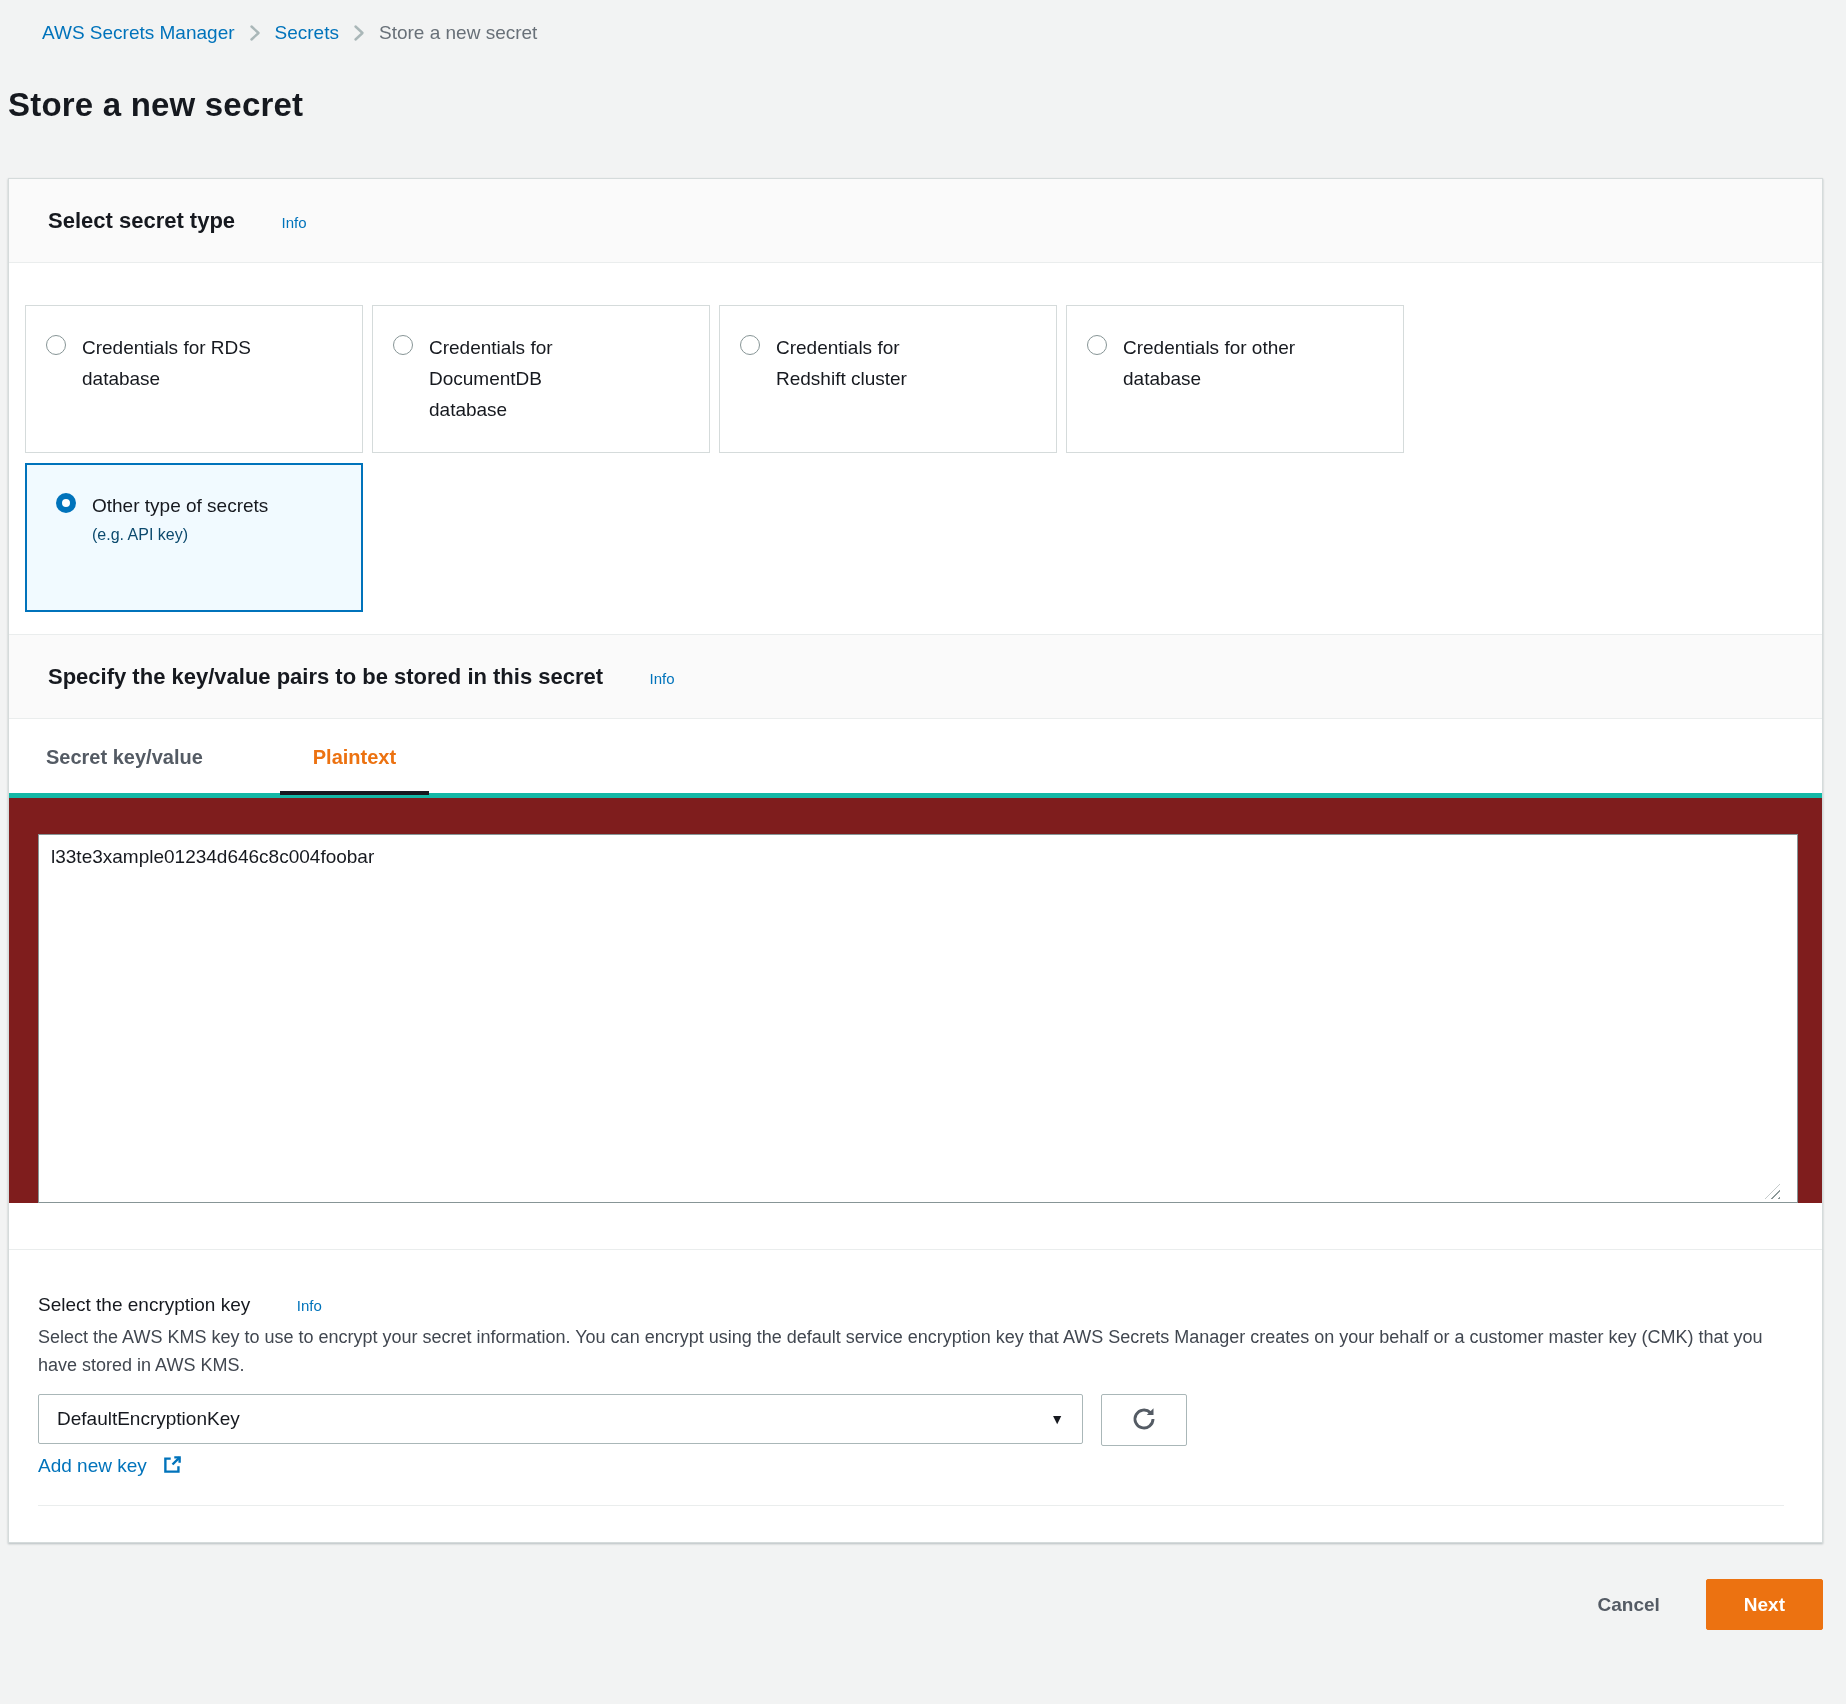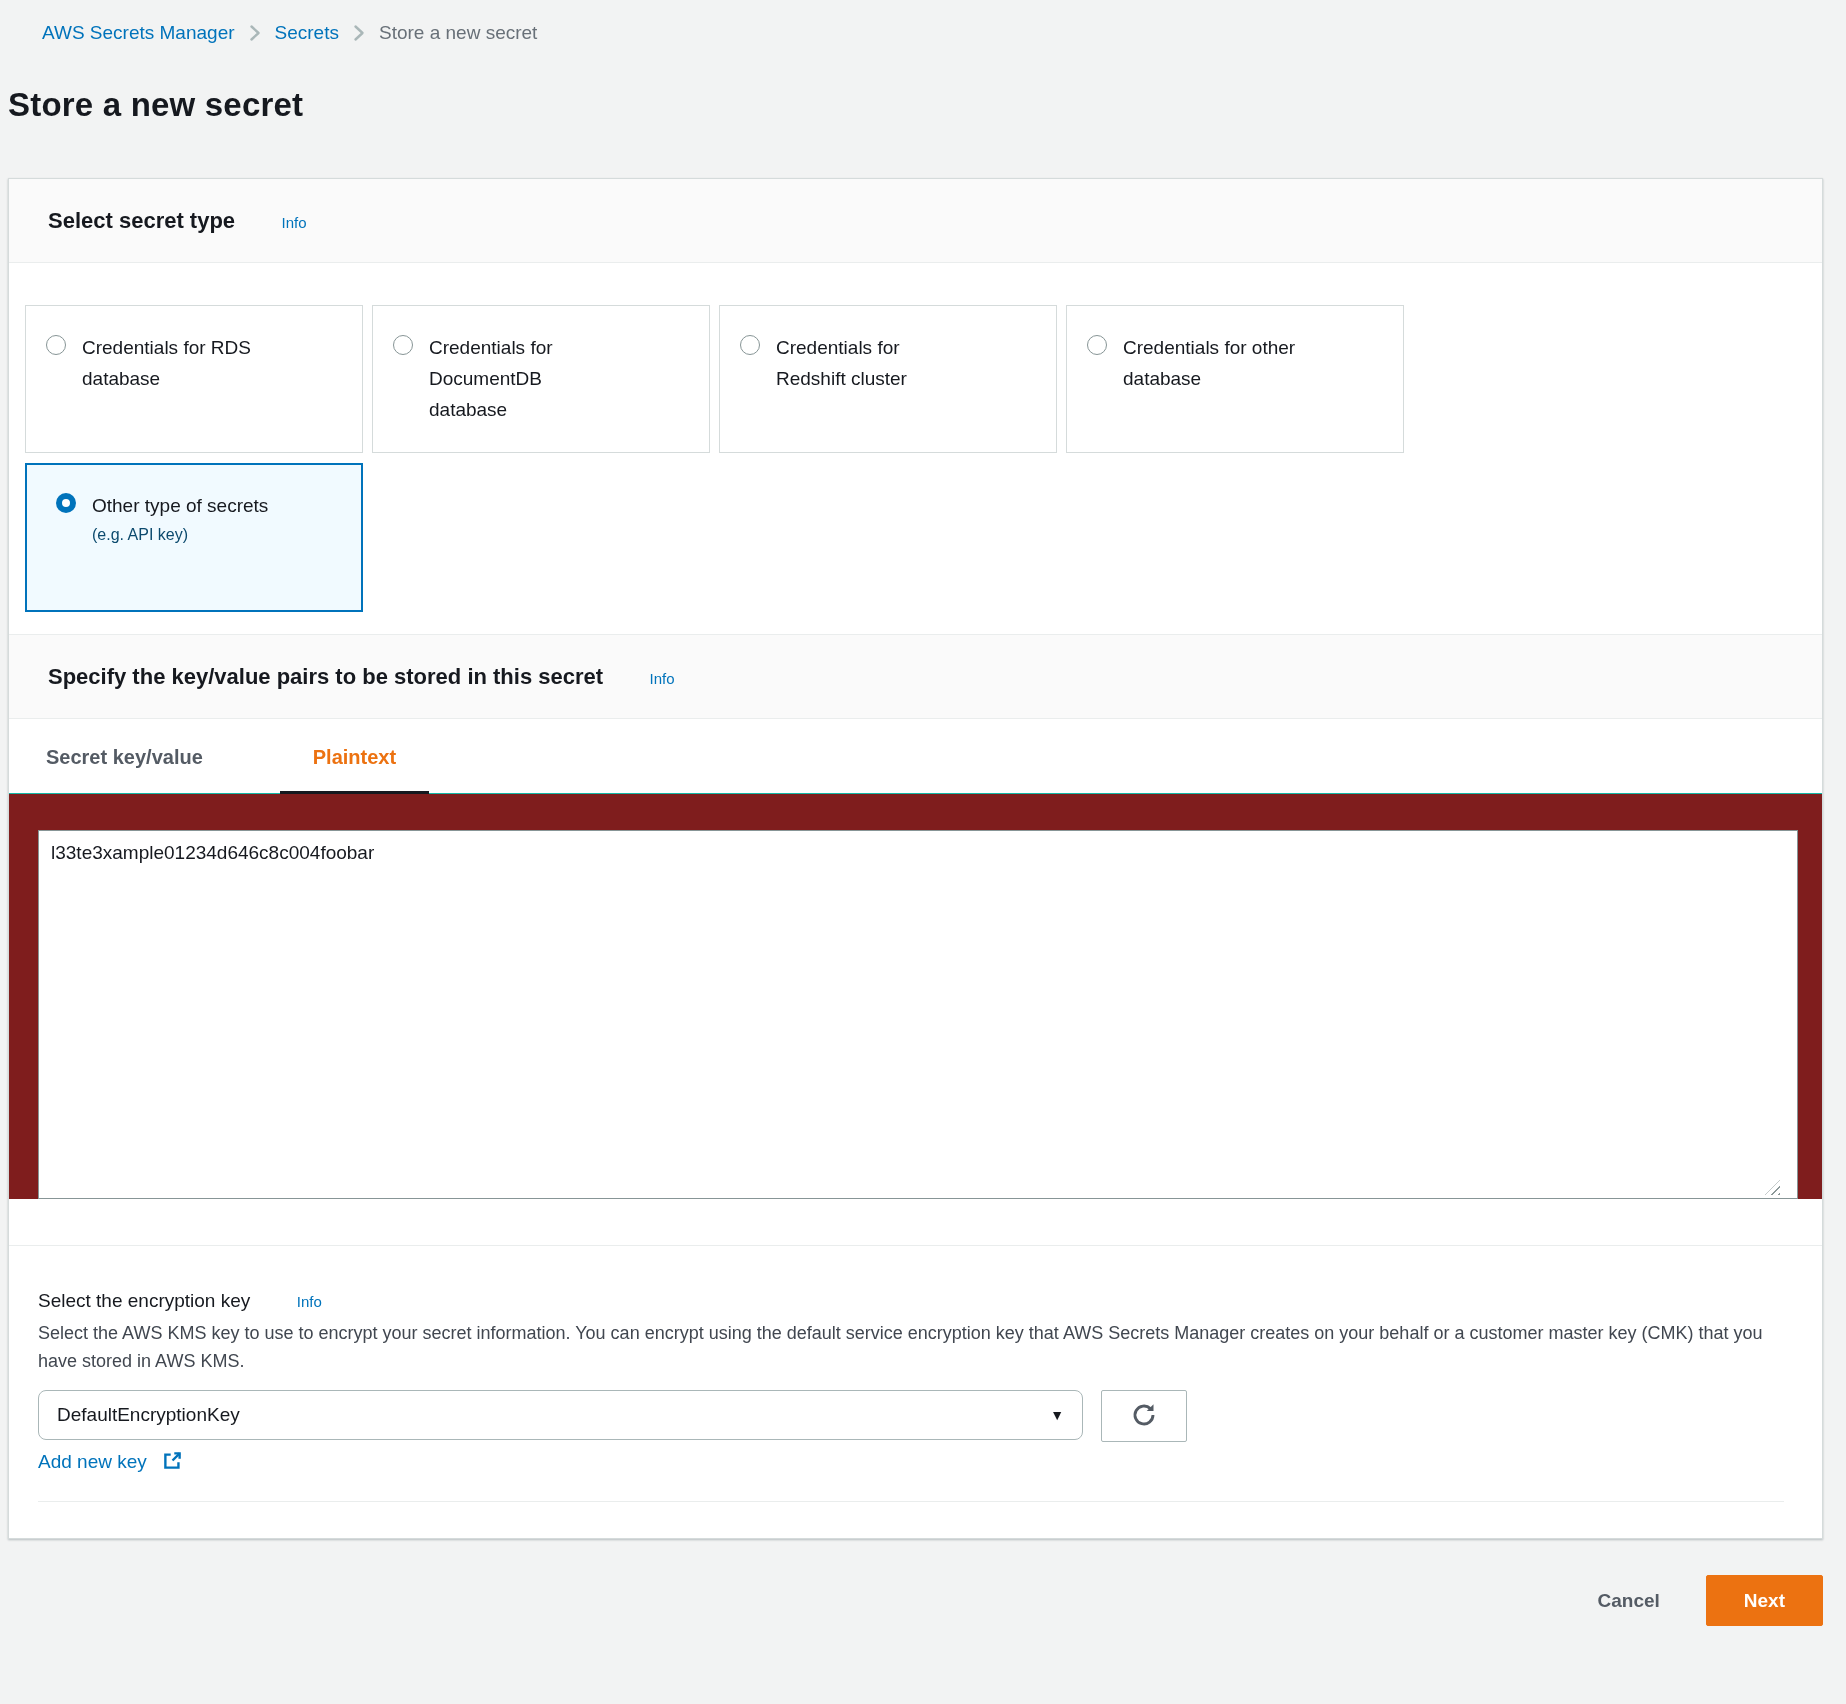--- a/index.html
+++ b/index.html
@@ -56,21 +56,21 @@
     border-radius: 50%;
     border: 1px solid #879596;
     background: #fff;
     margin: 3px 16px 0 0;
   }
   .type-card.selected .radio { border: 6px solid #0073bb; }
   .type-label { font-size: 19px; line-height: 31px; color: #16191f; white-space: pre-line; }
   .type-sublabel { font-size: 16px; line-height: 28px; color: #0c4a6e; }
 
   
-  .tabs { display: flex; align-items: center; padding-left: 29px; border-bottom: 1px solid #14b8a6; background: #fff; }
+  .tabs { display: flex; align-items: center; padding-left: 29px; border-bottom: 5px solid #14b8a6; background: #fff; }
   .tab {
     position: relative;
     padding: 27px 8px 24px 8px;
     font-size: 20px; font-weight: 700;
     color: #545b64; cursor: pointer;
   }
   .tab.first { margin-right: 33px; }
   .tab.active { color: #ec7211; margin-left: 35px; padding: 27px 33px 24px 33px; }
   .tab.active::after {
     content: ""; position: absolute; left: 0; right: 0; bottom: -2px;
@@ -105,21 +105,21 @@
 
   
   .enc { padding: 44px 38px 0 29px; background: #fff; }
   .enc-label-row { margin-bottom: 7px; }
   .enc-label { display: inline; font-size: 19px; color: #16191f; }
   .enc .info-link { font-size: 15px; }
   .enc-desc { font-size: 18px; line-height: 28px; color: #414750; max-width: 1745px; margin-bottom: 15px; }
   .select-row { display: flex; align-items: flex-start; }
   .kms-select {
     width: 1045px; height: 50px;
-    border: 1px solid #aab7b8; border-radius: 8px;
+    border: 1px solid #aab7b8; border-radius: 2px;
     background: #fff;
     display: flex; align-items: center; justify-content: space-between;
     padding: 0 18px;
     font-size: 19px; color: #16191f;
     cursor: pointer;
   }
   .caret { font-size: 14px; color: #16191f; }
   .refresh-btn {
     margin-left: 18px;
     width: 86px; height: 52px;

